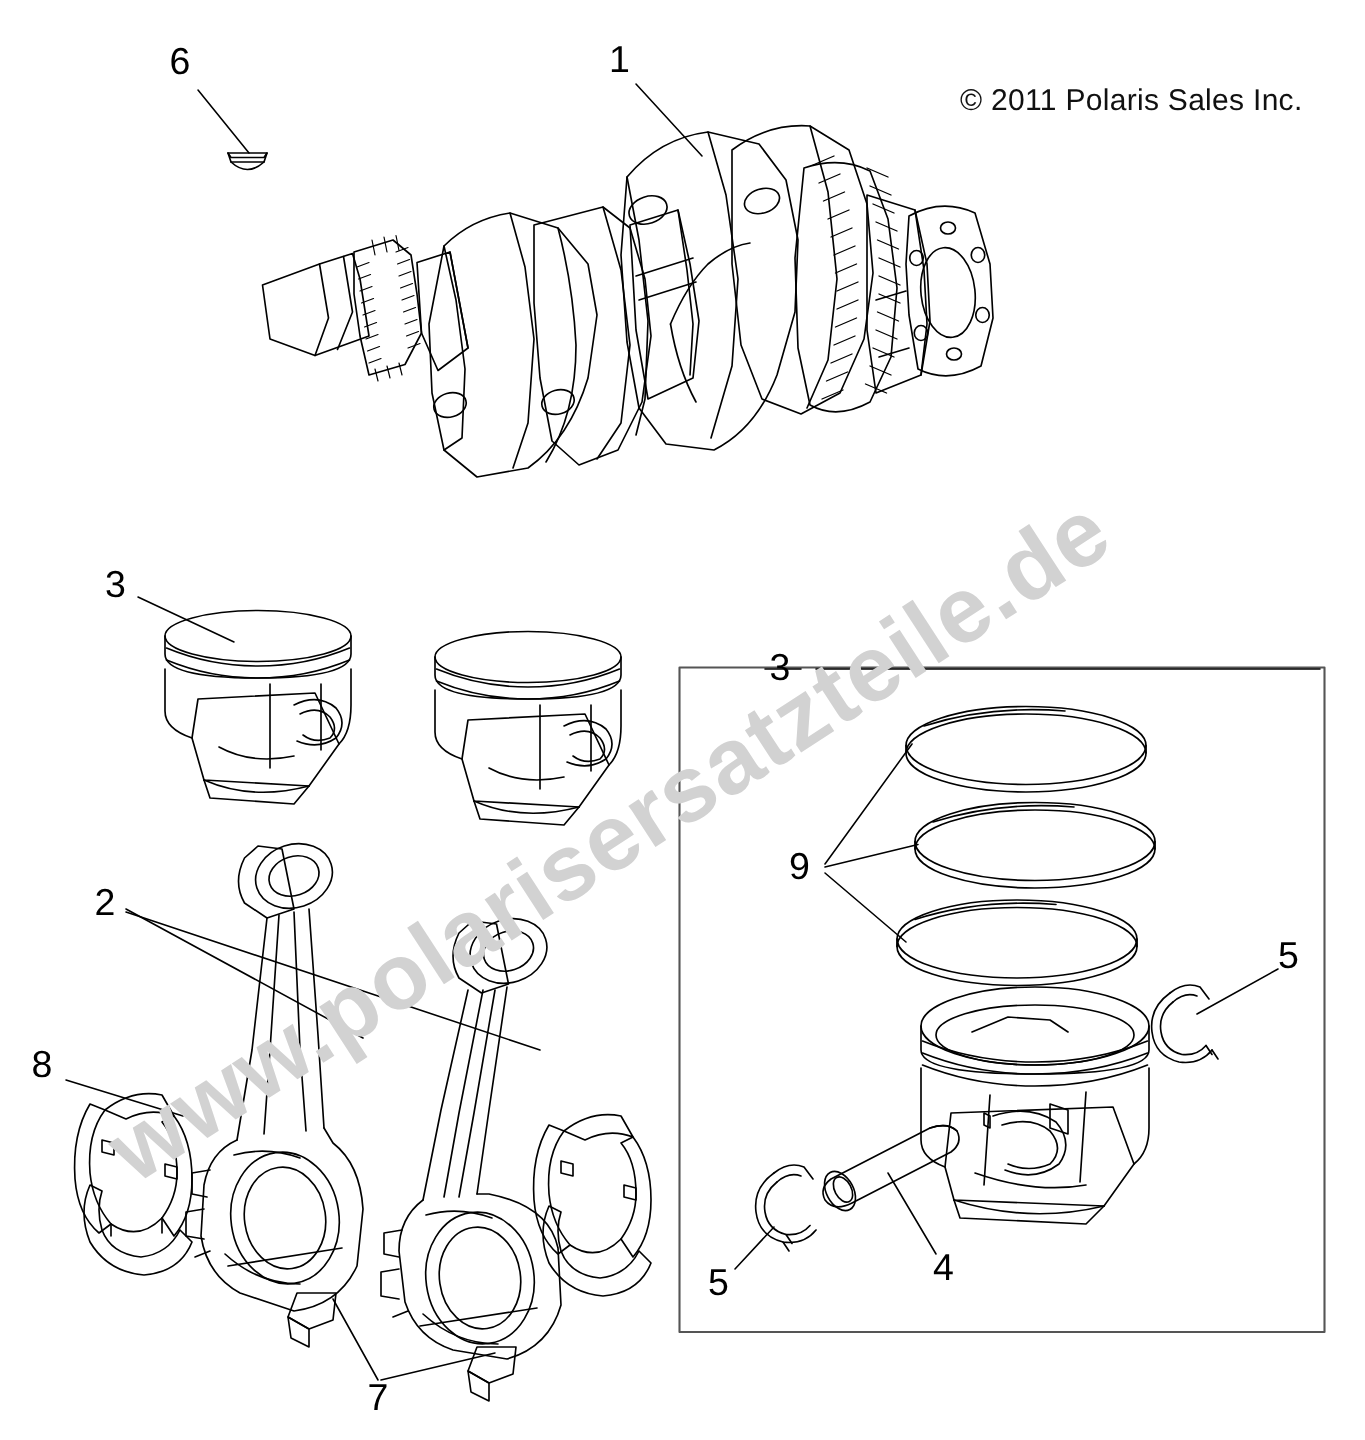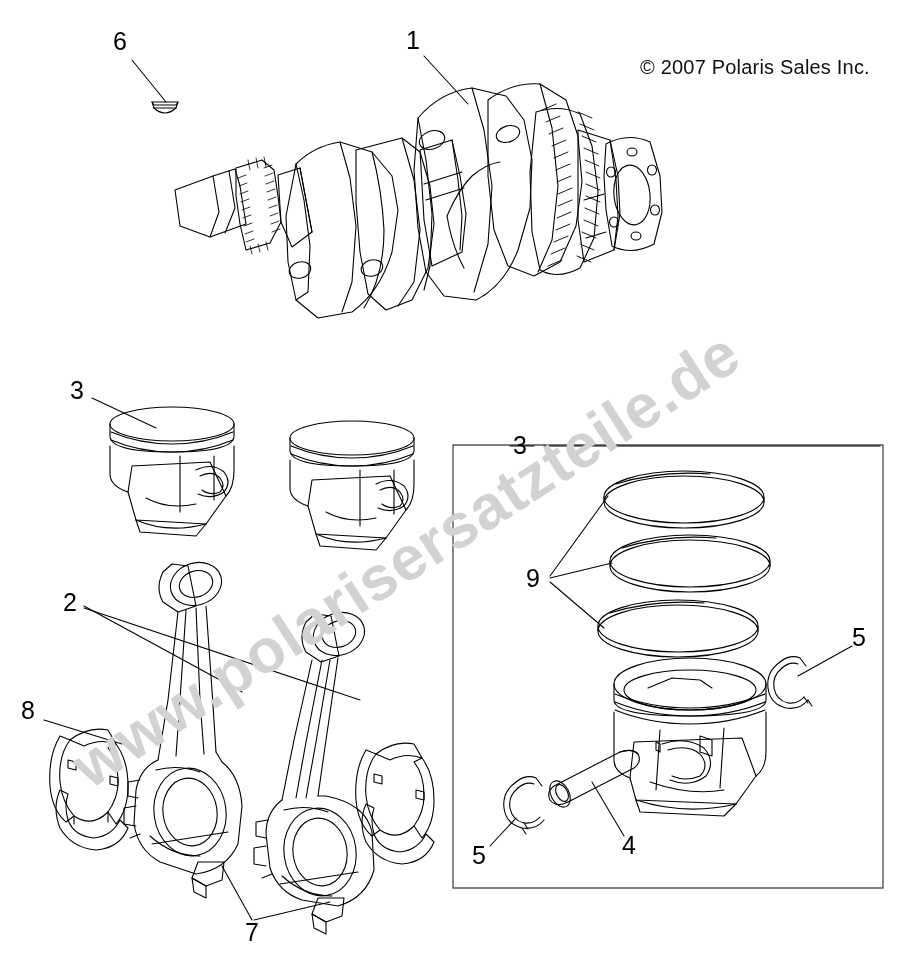--- a/index.html
+++ b/index.html
@@ -293,21 +293,21 @@
         <path d="M490 846 L516 818"></path>
         <path d="M624 836 L592 782"></path>
       </g>
     </g>
   </svg>
 
   <svg class="wm" viewBox="0 0 910 960">
     <text x="90" y="790" transform="rotate(-33 90 790)">www.polarisersatzteile.de</text>
   </svg>
 
-  <div class="copyright">© 2007 Polaris Sales Inc.</div>
+  <div class="copyright">© 2011 Polaris Sales Inc.</div>
 
   <div class="callout" style="left:406px;top:28px">1</div>
   <div class="callout" style="left:113px;top:29px">6</div>
   <div class="callout" style="left:70px;top:378px">3</div>
   <div class="callout" style="left:63px;top:590px">2</div>
   <div class="callout" style="left:21px;top:698px">8</div>
   <div class="callout" style="left:245px;top:920px">7</div>
   <div class="callout" style="left:513px;top:433px">3</div>
   <div class="callout" style="left:526px;top:566px">9</div>
   <div class="callout" style="left:852px;top:625px">5</div>

